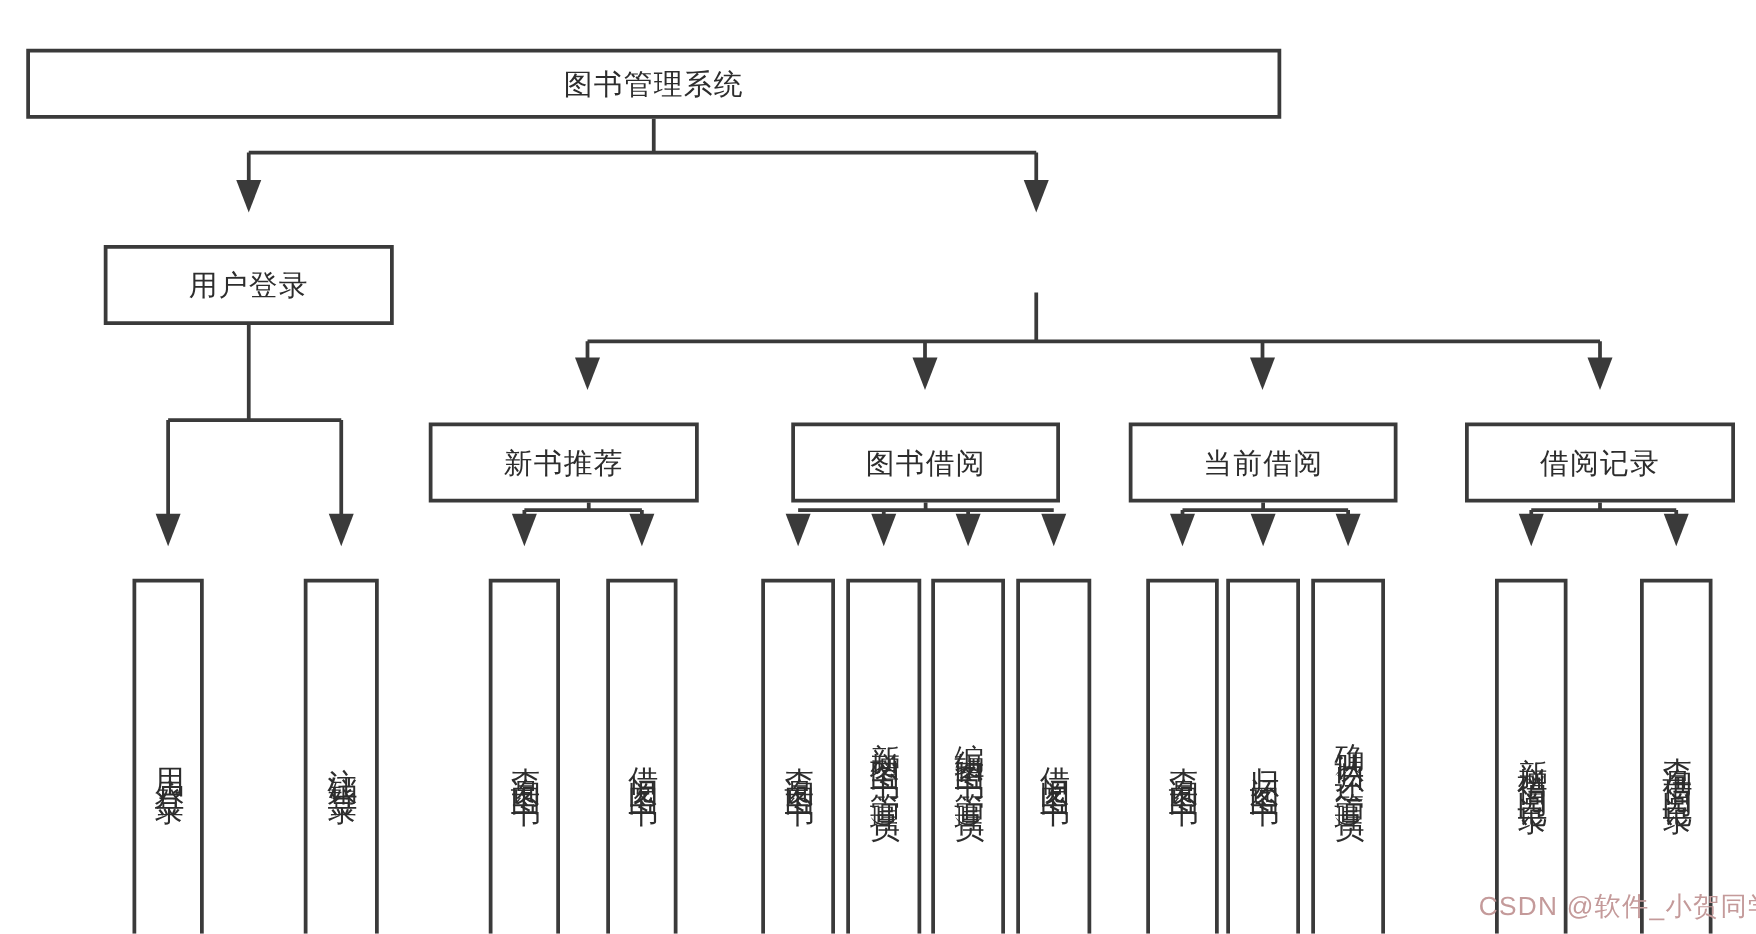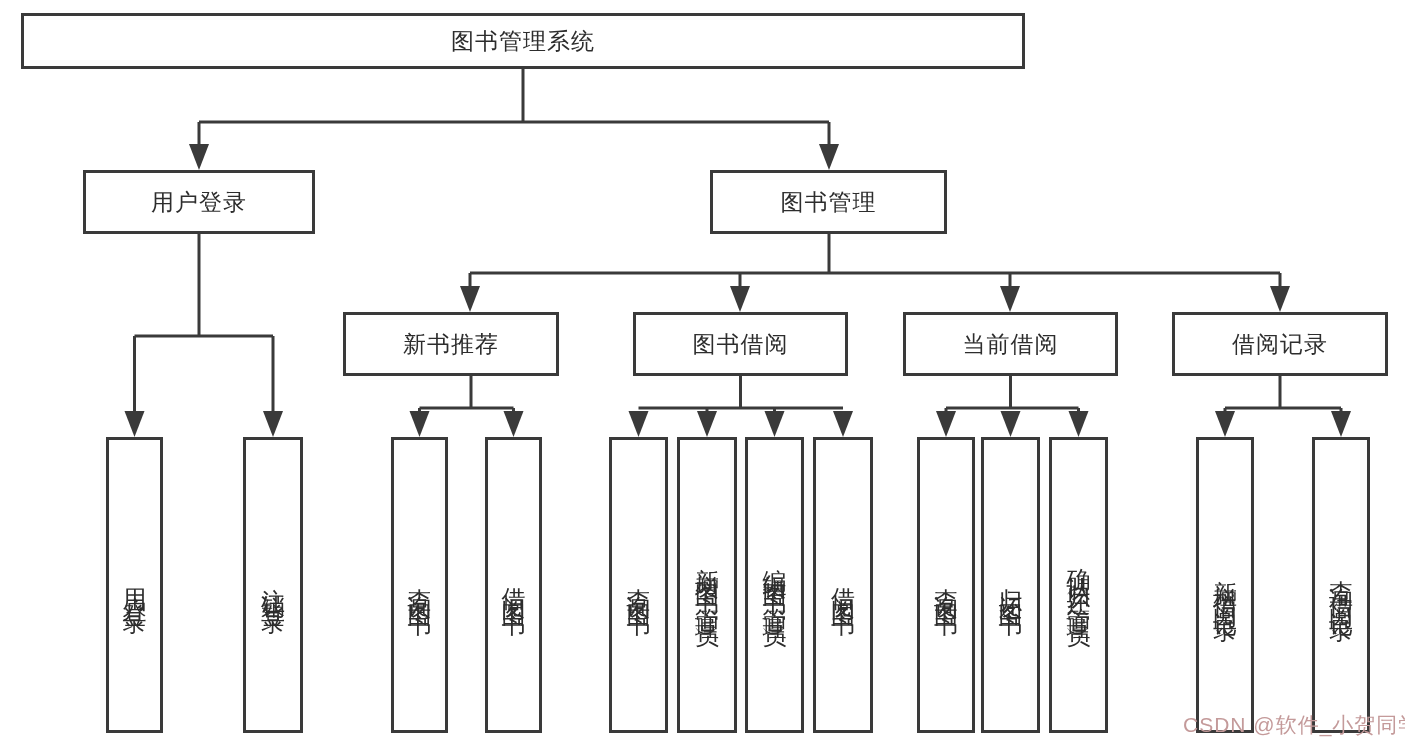--- a/index.html
+++ b/index.html
@@ -21,20 +21,21 @@
   .box{
     position:absolute;
     box-sizing:border-box;
     border:3px solid var(--border);
     background:#fff;
     display:flex;
     align-items:center;
     justify-content:center;
     z-index:2;
     color:var(--text);
+    margin-top:26px;
   }
   .h-box{
     font-size:23px;
     letter-spacing:1px;
     white-space:nowrap;
   }
   .v-box{
     writing-mode:vertical-rl;
     text-orientation:mixed;
     font-size:24px;
@@ -92,21 +93,20 @@
       <polygon points="1000.5,411 1020.5,411 1010.5,437"></polygon>
       <polygon points="1068.5,411 1088.5,411 1078.5,437"></polygon>
       <polygon points="1215,411 1235,411 1225,437"></polygon>
       <polygon points="1331,411 1351,411 1341,437"></polygon>
     </g>
   </svg>
 
   <div class="box h-box" style="left:21px;top:13px;width:1004px;height:56px">图书管理系统</div>
 
   <div class="box h-box" style="left:83px;top:170px;width:232px;height:64px">用户登录</div>
-  <div class="box h-box" style="left:710px;top:170px;width:237px;height:64px">图书管理</div>
 
   <div class="box h-box" style="left:343px;top:312px;width:216px;height:64px">新书推荐</div>
   <div class="box h-box" style="left:633px;top:312px;width:215px;height:64px">图书借阅</div>
   <div class="box h-box" style="left:903px;top:312px;width:215px;height:64px">当前借阅</div>
   <div class="box h-box" style="left:1172px;top:312px;width:216px;height:64px">借阅记录</div>
 
   <div class="box v-box" style="left:106px;top:437px;width:57px;height:296px">用户登录</div>
   <div class="box v-box" style="left:243px;top:437px;width:60px;height:296px">注销登录</div>
 
   <div class="box v-box" style="left:391px;top:437px;width:57px;height:296px">查询图书</div>

